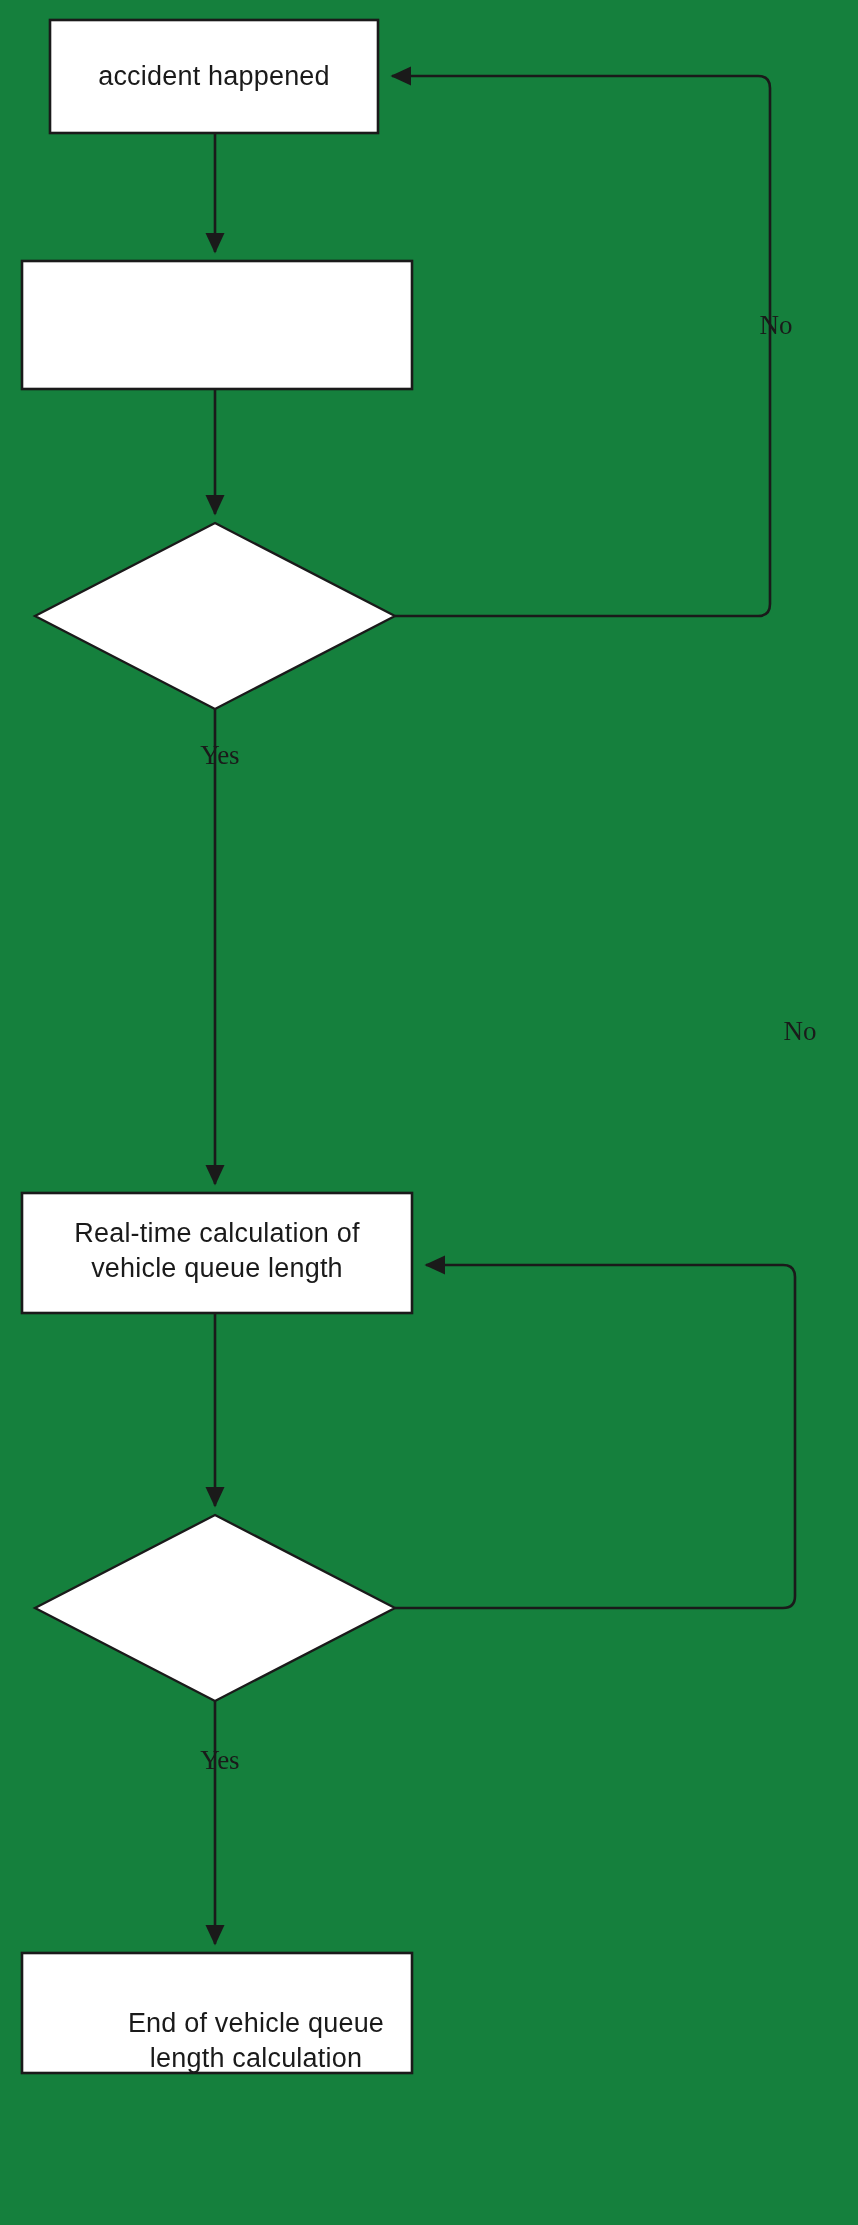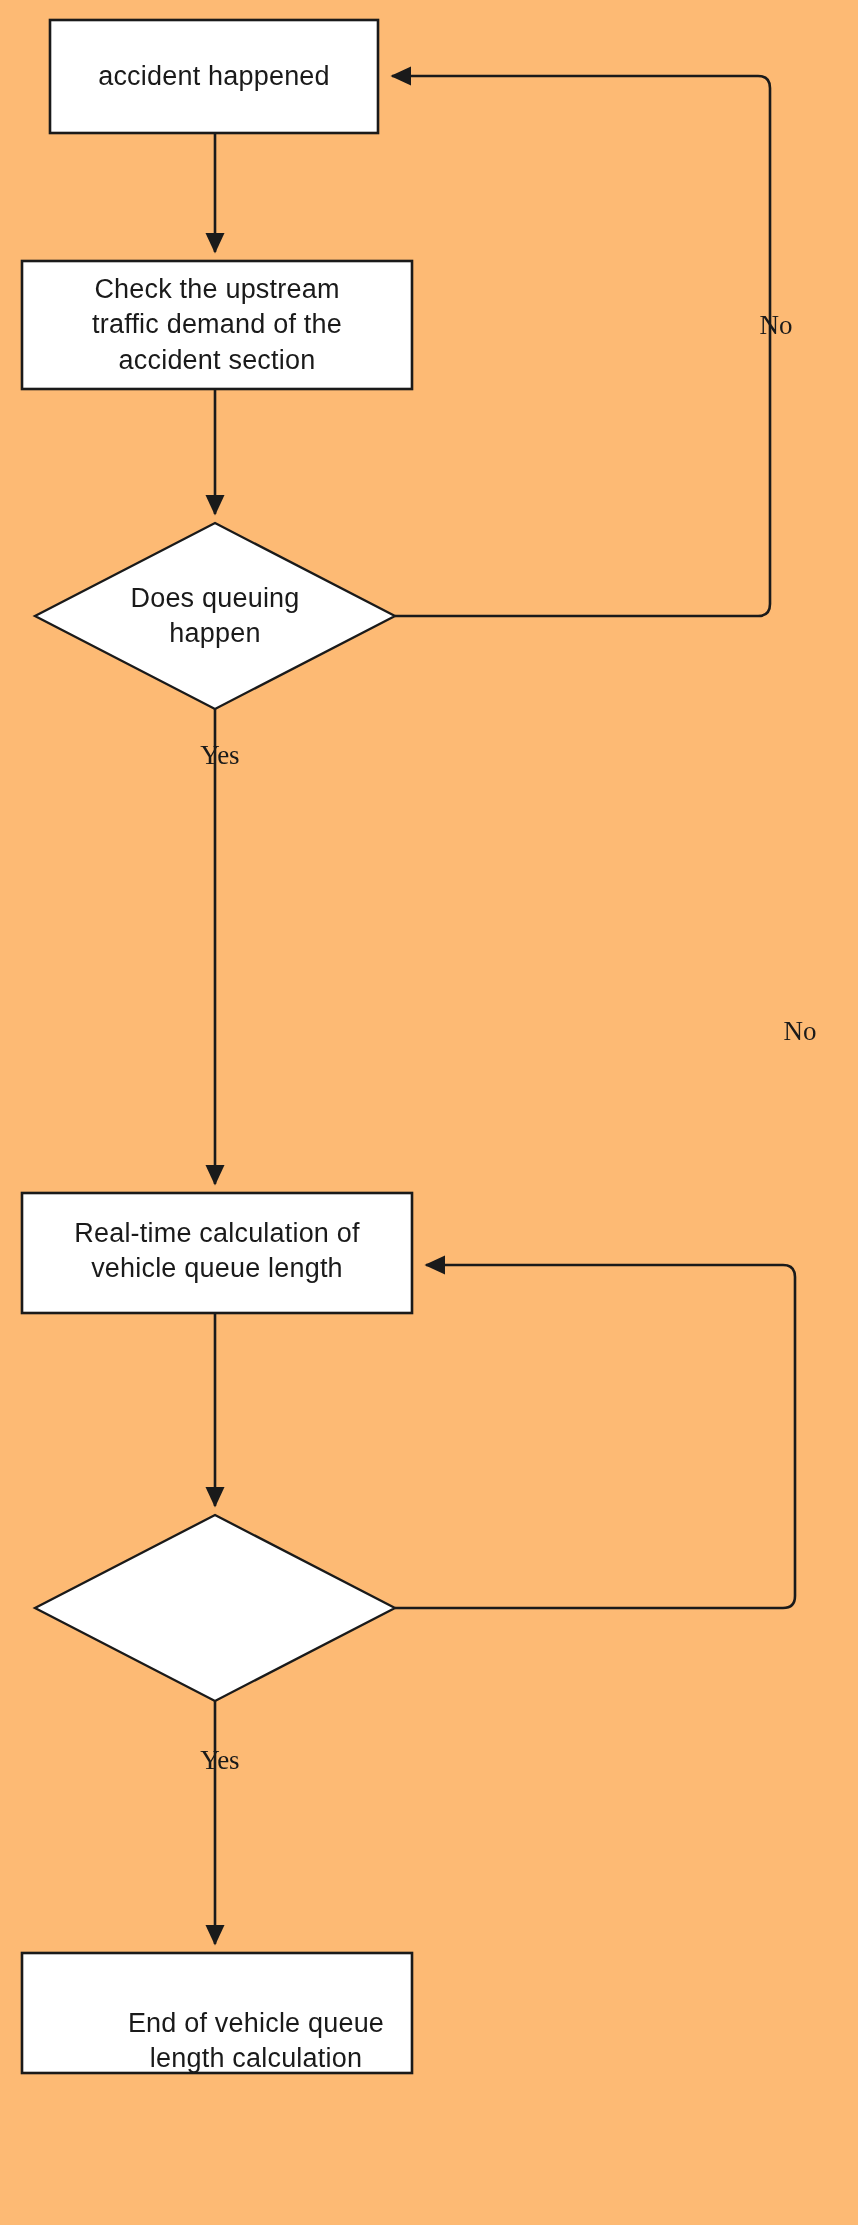--- a/index.html
+++ b/index.html
@@ -4,21 +4,21 @@
 <style>
   html, body {
     margin: 0;
     padding: 0;
     background: #ffffff;
   }
   #stage {
     position: relative;
     width: 858px;
     height: 2225px;
-    background: #fdba74;
+    background: #15803d;
     overflow: hidden;
     font-family: "Liberation Sans", sans-serif;
   }
   #flow-svg {
     position: absolute;
     left: 0;
     top: 0;
     width: 858px;
     height: 2225px;
   }
@@ -80,26 +80,21 @@
 
     <line x1="215" y1="1313" x2="215" y2="1506" stroke="#1a1a1a" stroke-width="2.6" marker-end="url(#arrowhead)"></line>
 
     <path d="M395,1608 L783,1608 Q795,1608 795,1596 L795,1277 Q795,1265 783,1265 L426,1265" fill="none" stroke="#1a1a1a" stroke-width="2.6" marker-end="url(#arrowhead)"></path>
 
     <line x1="215" y1="1701" x2="215" y2="1944" stroke="#1a1a1a" stroke-width="2.6" marker-end="url(#arrowhead)"></line>
   </svg>
 
   <div class="node-label" style="left:50px; top:20px; width:328px; height:113px;">accident happened</div>
 
-  <div class="node-label" style="left:22px; top:261px; width:390px; height:128px;">Check the upstream
-traffic demand of the
-accident section</div>
 
-  <div class="node-label" style="left:35px; top:523px; width:360px; height:186px;">Does queuing
-happen</div>
 
   <div class="node-label" style="left:22px; top:1193px; width:390px; height:116px;">Real-time calculation of
 vehicle queue length</div>
 
 
   <div class="node-label" style="left:22px; top:1953px; width:468px; height:120px;margin-top:28px;">End of vehicle queue
 length calculation</div>
 
   <div class="edge-label" style="left:746px; top:312px; width:60px;">No</div>
 

